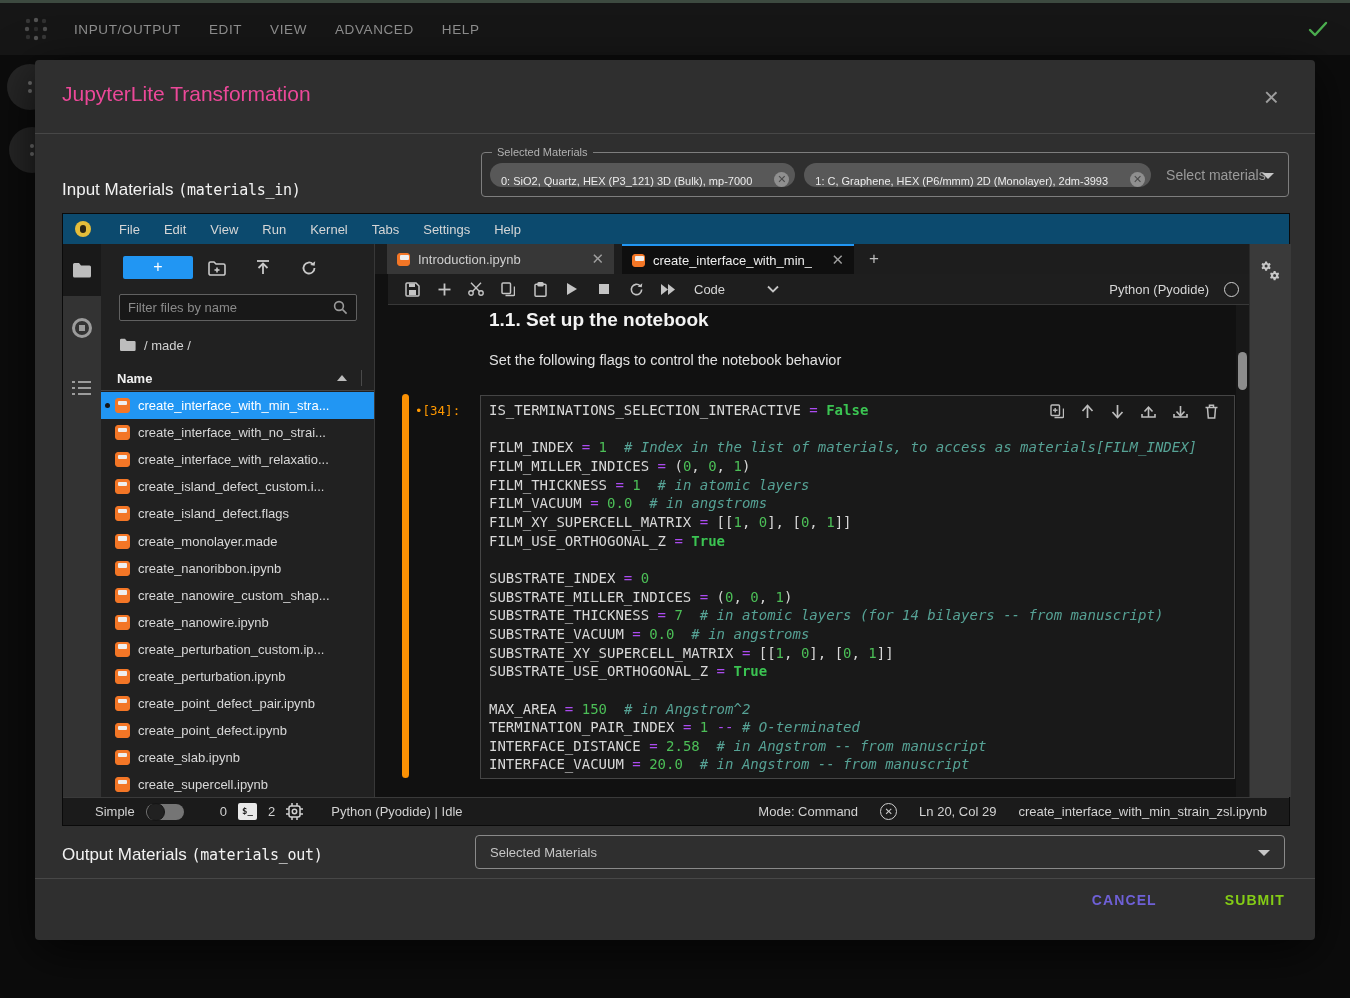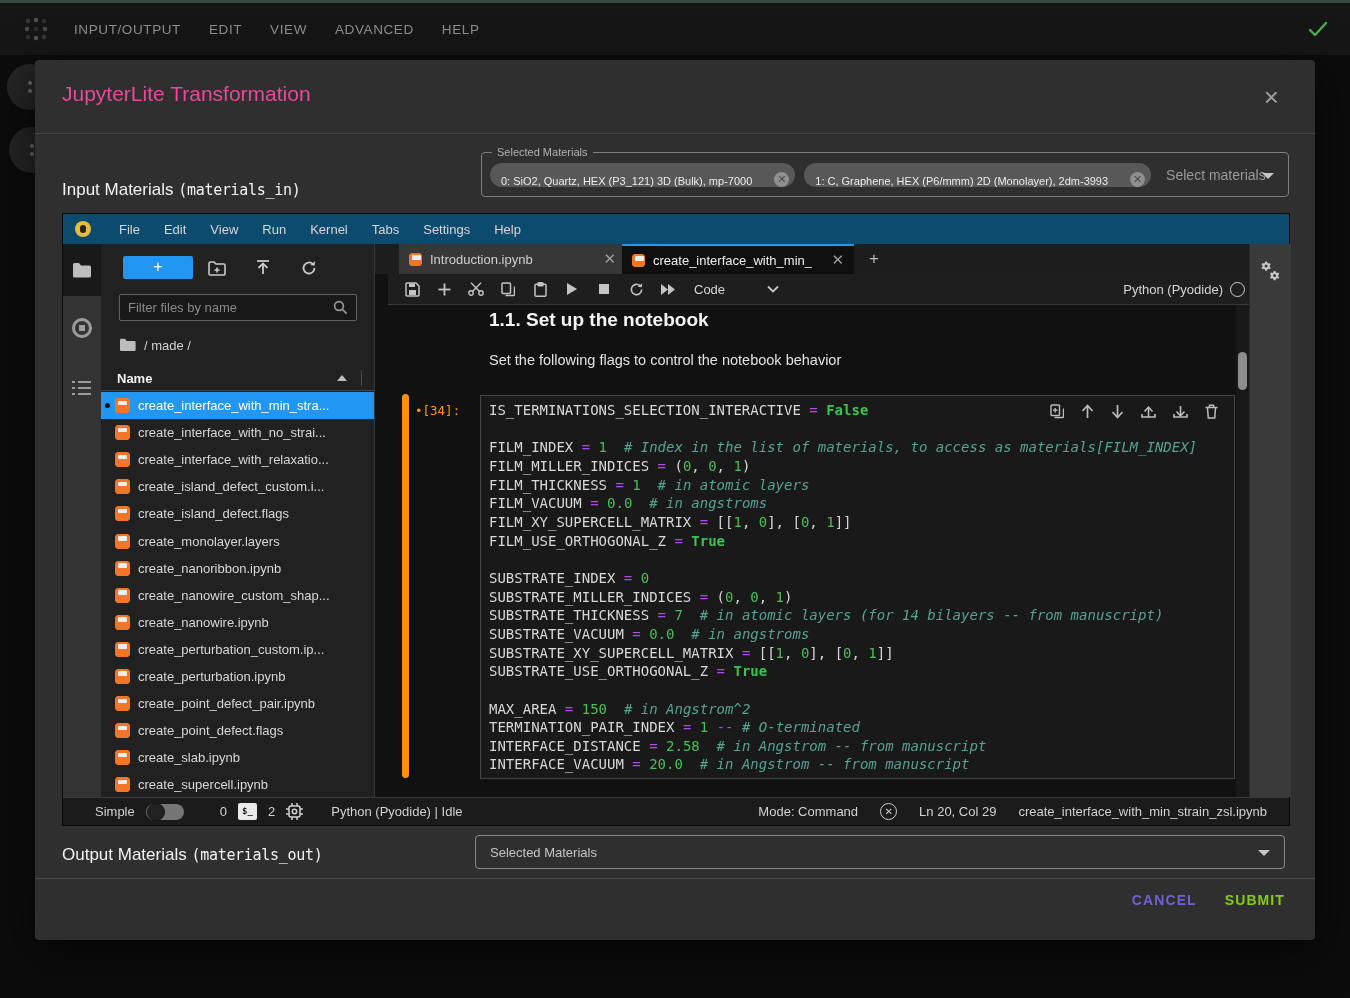--- a/index.html
+++ b/index.html
@@ -94,22 +94,22 @@
   .tab.inactive { background:#373737; color:#cfcfcf; }
   .tab.active { background:#0f0f0f; color:#efefef; border-top:2px solid #2196f3; }
   .tab-add { position:absolute; top:4px; width:24px; height:23px; color:#bdbdbd; font-size:17px;
              text-align:center; line-height:22px; cursor:pointer; }
 
   .nbtoolbar { position:absolute; left:13px; top:30px; right:0; height:31px; background:#1e1e1e;
                border-bottom:1px solid #383838; display:flex; align-items:center; color:#c4c4c4; }
   .nbtb-ic { width:32px; height:20px; display:flex; align-items:center; justify-content:center; cursor:pointer; }
   .nbtb-code { font-size:13px; color:#d6d6d6; margin:0 14px 0 10px; cursor:pointer;}
   .nbtb-chev { margin-left:28px; cursor:pointer;}
-  .nbtb-kernel { margin-left:auto; display:flex; align-items:center; gap:7px; font-size:13px; color:#d6d6d6;
-                 padding-right:4px; }
+  .nbtb-kernel { margin-left:auto; display:flex; align-items:center; gap:15px; font-size:13px; color:#d6d6d6;
+                 padding-right:10px; }
   .kstatus { width:15px; height:15px; border-radius:50%; border:1.5px solid #cfcfcf; cursor:pointer;}
 
   .nbcontent { position:absolute; left:0; top:61px; right:0; bottom:0; background:#111; }
   .nb-h1 { position:absolute; left:114px; top:4px; font-size:19px; font-weight:bold; color:#f3f3f3; }
   .nb-p  { position:absolute; left:114px; top:47px; font-size:14.5px; color:#e2e2e2; }
   .cellbar { position:absolute; left:27px; top:89px; width:7px; height:384px; background:#fb9104; border-radius:4px; }
   .prompt { position:absolute; left:40px; top:98px; font-size:12.5px; color:#ff9800; }
   .editor { position:absolute; left:105px; top:90px; width:755px; height:384px; background:#191919;
             border:1px solid #454545; }
   .code { position:absolute; left:8px; top:5px; font-size:14px; line-height:18.65px; white-space:pre; }
@@ -134,21 +134,21 @@
                   border:1px solid #151515;}
   .termico { width:19px; height:17px; background:#e9e9e9; border-radius:2px; color:#1b1b1b;
              font-size:9px; font-weight:bold; text-align:center; line-height:17px; cursor:pointer;}
   .shieldx { width:17px; height:17px; border-radius:50%; border:1.5px solid #cfcfcf; position:relative; cursor:pointer;
              display:flex; align-items:center; justify-content:center; font-size:10px; color:#cfcfcf;}
 
   
   .out-select { position:absolute; left:440px; top:775px; width:810px; height:34px; border:1px solid #8a8a8a;
                 border-radius:4px; display:flex; align-items:center; cursor:pointer; }
   .out-select .lbl { margin-left:14px; font-size:13px; color:#c6c6c6; }
-  .dlg-actions { position:absolute; right:30px; top:832px; display:flex; gap:28px;justify-content:flex-end; }
+  .dlg-actions { position:absolute; right:30px; top:832px; display:flex; gap:68px;justify-content:flex-end; }
   .dlg-btn { font-size:14px; letter-spacing:1.1px; font-weight:bold; background:none; border:none; cursor:pointer;
              font-family:"Liberation Sans",sans-serif; }
   .btn-cancel { color:#6e60d6; }
   .btn-submit { color:#84cc16; }
 
   svg { display:block; }
 </style>
 </head>
 <body>
 
@@ -322,21 +322,21 @@
               <div class="fb-row">
                 <span class="nbico"></span>
                 <span>create_island_defect_custom.i...</span>
               </div>
               <div class="fb-row">
                 <span class="nbico"></span>
                 <span>create_island_defect.flags</span>
               </div>
               <div class="fb-row">
                 <span class="nbico"></span>
-                <span>create_monolayer.layers</span>
+                <span>create_monolayer.made</span>
               </div>
               <div class="fb-row">
                 <span class="nbico"></span>
                 <span>create_nanoribbon.ipynb</span>
               </div>
               <div class="fb-row">
                 <span class="nbico"></span>
                 <span>create_nanowire_custom_shap...</span>
               </div>
               <div class="fb-row">
@@ -350,36 +350,36 @@
               <div class="fb-row">
                 <span class="nbico"></span>
                 <span>create_perturbation.ipynb</span>
               </div>
               <div class="fb-row">
                 <span class="nbico"></span>
                 <span>create_point_defect_pair.ipynb</span>
               </div>
               <div class="fb-row">
                 <span class="nbico"></span>
-                <span>create_point_defect.flags</span>
+                <span>create_point_defect.ipynb</span>
               </div>
               <div class="fb-row">
                 <span class="nbico"></span>
                 <span>create_slab.ipynb</span>
               </div>
               <div class="fb-row">
                 <span class="nbico"></span>
                 <span>create_supercell.ipynb</span>
               </div>
             </div>
         </div>
 
         <div class="jl-main">
           <div class="tabbar" id="tabbar">
-              <div class="tab inactive" style="left: 24px; width: 227px;">
+              <div class="tab inactive" style="left: 12px; width: 227px;">
                 <span class="nbico"></span>
                 <span style="overflow: hidden; white-space: nowrap;">Introduction.ipynb</span>
                 <span class="x">✕</span>
               </div>
               <div class="tab active" style="left: 247px; width: 232px;">
                 <span class="nbico"></span>
                 <span style="overflow: hidden; white-space: nowrap;">create_interface_with_min_</span>
                 <span class="x">✕</span>
               </div>
               <div class="tab-add" style="left: 487px;">+</div>

